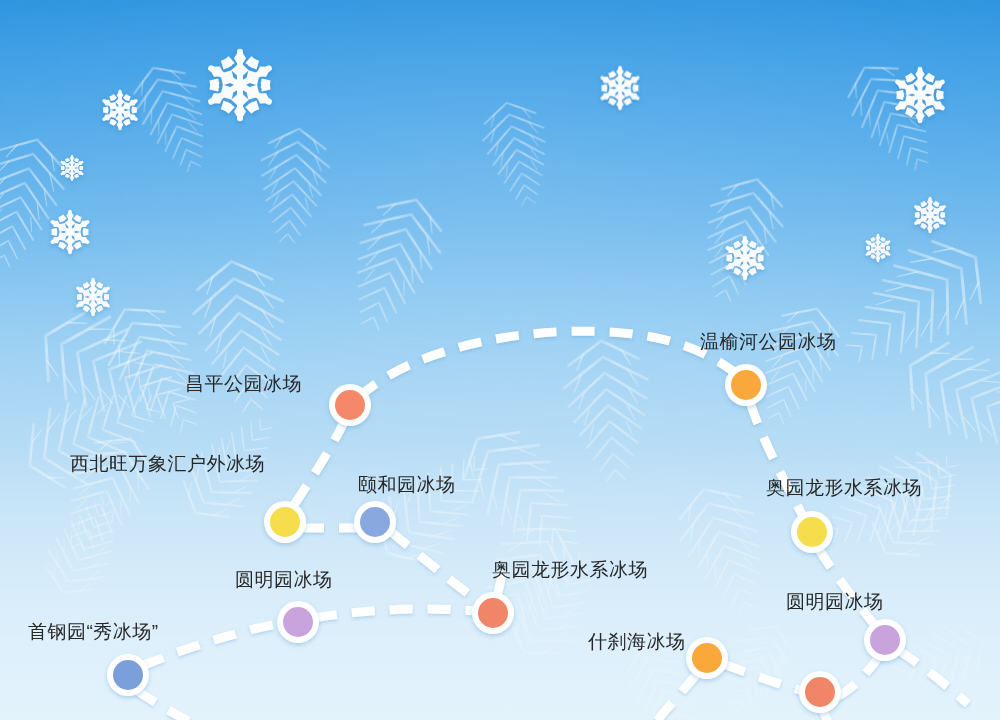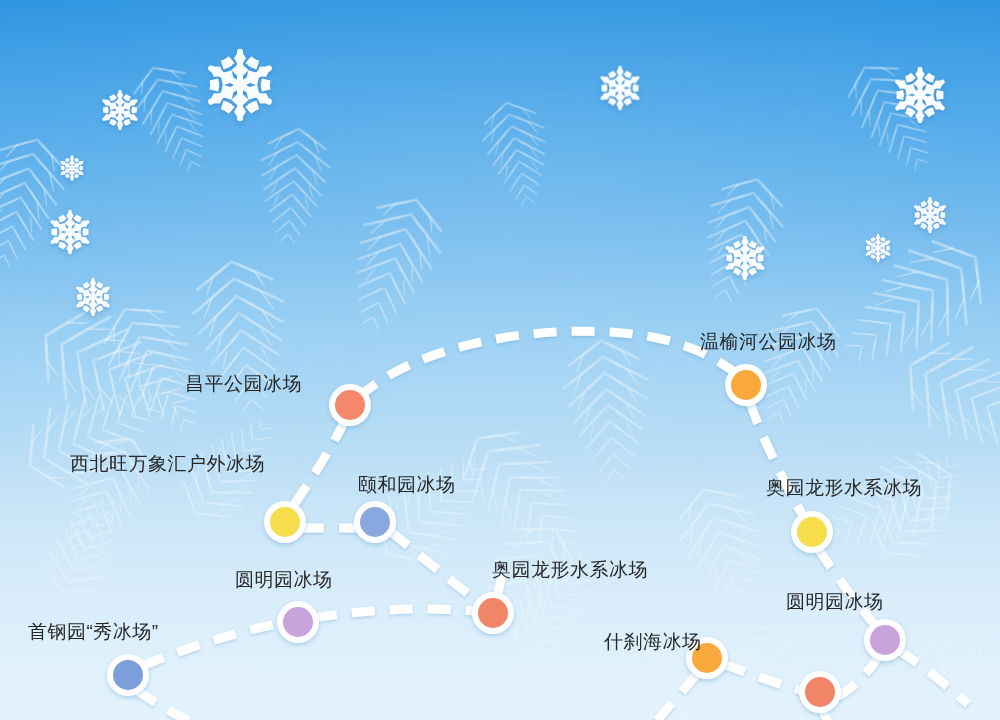--- a/index.html
+++ b/index.html
@@ -364,16 +364,16 @@
   <div id="rink-labels">
       <div class="rink-label" style="left: 185px; top: 374px; color: rgb(39, 39, 39);">昌平公园冰场</div>
       <div class="rink-label" style="left: 700px; top: 332px; color: rgb(39, 39, 39);">温榆河公园冰场</div>
       <div class="rink-label" style="left: 70px; top: 454px; color: rgb(39, 39, 39); font-family: Liberation Serif, serif;">西北旺万象汇户外冰场</div>
       <div class="rink-label" style="left: 358px; top: 475px; color: rgb(39, 39, 39);">颐和园冰场</div>
       <div class="rink-label" style="left: 766px; top: 478px; color: rgb(39, 39, 39);">奥园龙形水系冰场</div>
       <div class="rink-label" style="left: 235px; top: 570px; color: rgb(39, 39, 39);">圆明园冰场</div>
       <div class="rink-label" style="left: 492px; top: 560px; color: rgb(39, 39, 39);">奥园龙形水系冰场</div>
       <div class="rink-label" style="left: 786px; top: 592px; color: rgb(39, 39, 39);">圆明园冰场</div>
       <div class="rink-label" style="left: 28px; top: 622px; color: rgb(39, 39, 39);">首钢园“秀冰场”</div>
-      <div class="rink-label" style="left: 604px; top: 632px; color: rgb(39, 39, 39); text-align: center;">什刹海冰场</div>
+      <div class="rink-label" style="left: 588px; top: 632px; color: rgb(39, 39, 39); text-align: center;">什刹海冰场</div>
     </div>
 
 </div>
 
 </body></html>

